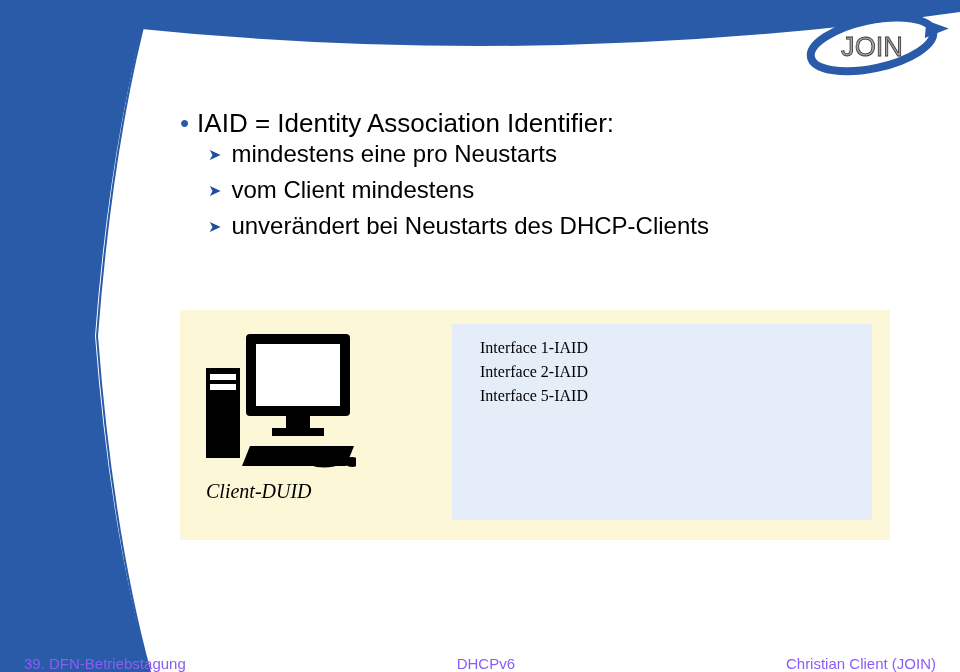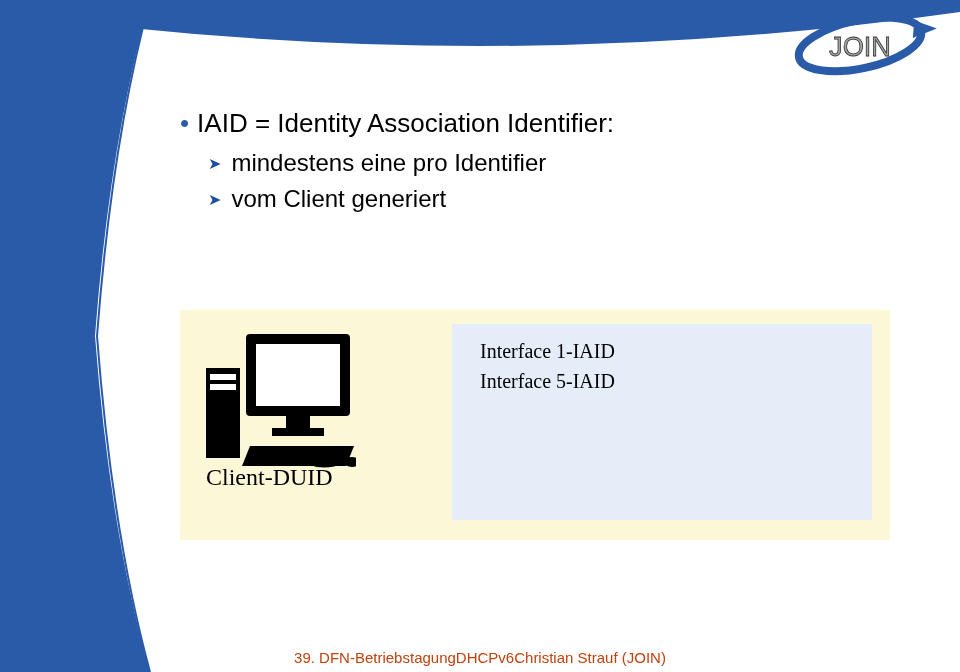--- a/index.html
+++ b/index.html
@@ -3,45 +3,45 @@
 <meta charset="utf-8">
 <style>
   html,body{margin:0;padding:0;width:960px;height:672px;font-family:Verdana,Geneva,sans-serif;background:#fff;overflow:hidden}
   .slide{position:relative;width:960px;height:672px}
 
   
   .decor{position:absolute;inset:0;pointer-events:none}
   .decor svg{width:960px;height:672px;display:block}
 
   
-  .logo{position:absolute;top:6px;right:20px;width:160px;height:80px}
+  .logo{position:absolute;top:6px;right:8px;width:160px;height:80px}
   .logo svg{width:100%;height:100%}
 
   
   .content{position:absolute;left:180px;top:108px;right:40px;color:#000}
-  .b1{font-size:26px;margin:0 0 10px 0}
+  .b1{font-size:26px;margin:0 0 1px 0}
   .b1 .dot{color:#2A5BA8;font-size:26px;margin-right:8px}
   .b2{font-size:24px;margin:0 0 8px 28px}
   .b2 .chev{color:#1D4F9E;margin-right:10px;font-size:16px;display:inline-block;transform:translateY(-2px)}
 
   
   .diagram{position:absolute;left:180px;top:310px;width:710px;height:230px;
            background:#FCF7D6;}
   .inner-box{position:absolute;left:272px;top:14px;width:420px;height:196px;
              background:#E4EDF8;}
   .pc{position:absolute;left:26px;top:24px}
   .pc svg{display:block}
-  .client-label{position:absolute;left:26px;top:154px;font-size:24px;
+  .client-label{position:absolute;left:26px;top:170px;font-style:italic;font-size:20px;
                 font-family:Georgia,'Times New Roman',serif}
-  .iface-list{position:absolute;left:300px;top:26px;font-size:20px;
+  .iface-list{position:absolute;left:300px;top:26px;font-size:16px;
               font-family:Georgia,'Times New Roman',serif;line-height:1.5}
 
   
-  .footer{position:absolute;left:24px;right:24px;bottom:6px;color:#c2410c;
-          font-size:15px;display:flex;justify-content:center}
+  .footer{position:absolute;left:24px;right:24px;bottom:0;color:#8b5cf6;
+          font-size:15px;display:flex;justify-content:space-between}
 </style>
 </head>
 <body>
 
 <div class="slide">
 
   <div class="decor">
     <svg viewBox="0 0 960 672">
       <path d="M0,0 L960,0 L960,12 Q480,80 0,12 Z" fill="#2A5BA8"></path>
       <path d="M0,0 L150,0 Q110,140 95,336 Q110,532 150,672 L0,672 Z" fill="#2A5BA8"></path>
@@ -56,24 +56,27 @@
       <circle cx="100" cy="12" r="6" fill="#2A5BA8"></circle>
       <text x="100" y="62" text-anchor="middle" font-family="Arial Black, Arial, sans-serif" font-size="34" fill="#A5A5A5" stroke="#333" stroke-width="1">JOIN</text>
     </svg>
   </div>
 
   <div class="content">
     <p class="b1">
       <span class="dot">•</span><span>IAID = Identity Association Identifier:</span>
     </p>
     <p class="b2">
-      <span class="chev">➤</span><span>mindestens eine pro Identifier</span>
+      <span class="chev">➤</span><span>mindestens eine pro Neustarts</span>
     </p>
     <p class="b2">
-      <span class="chev">➤</span><span>vom Client generiert</span>
+      <span class="chev">➤</span><span>vom Client mindestens</span>
+    </p>
+    <p class="b2">
+      <span class="chev">➤</span><span>unverändert bei Neustarts des DHCP-Clients</span>
     </p>
   </div>
 
   <div class="diagram">
     <div class="inner-box"></div>
 
     <div class="pc">
       <svg width="150" height="140" viewBox="0 0 150 140">
 
         <rect x="0" y="34" width="34" height="90" fill="#000"></rect>
@@ -89,23 +92,24 @@
 
         <ellipse cx="146" cy="128" rx="8" ry="5" fill="#000"></ellipse>
         <path d="M138 128 Q120 136 104 130" stroke="#000" stroke-width="2" fill="none"></path>
       </svg>
     </div>
 
     <div class="client-label">Client-DUID</div>
 
     <div class="iface-list">
       <div>Interface 1-IAID</div>
+      <div>Interface 2-IAID</div>
       <div>Interface 5-IAID</div>
     </div>
   </div>
 
   <div class="footer">
     <span>39. DFN-Betriebstagung</span>
     <span>DHCPv6</span>
-    <span>Christian Strauf (JOIN)</span>
+    <span>Christian Client (JOIN)</span>
   </div>
 
 </div>
 
 </body></html>

